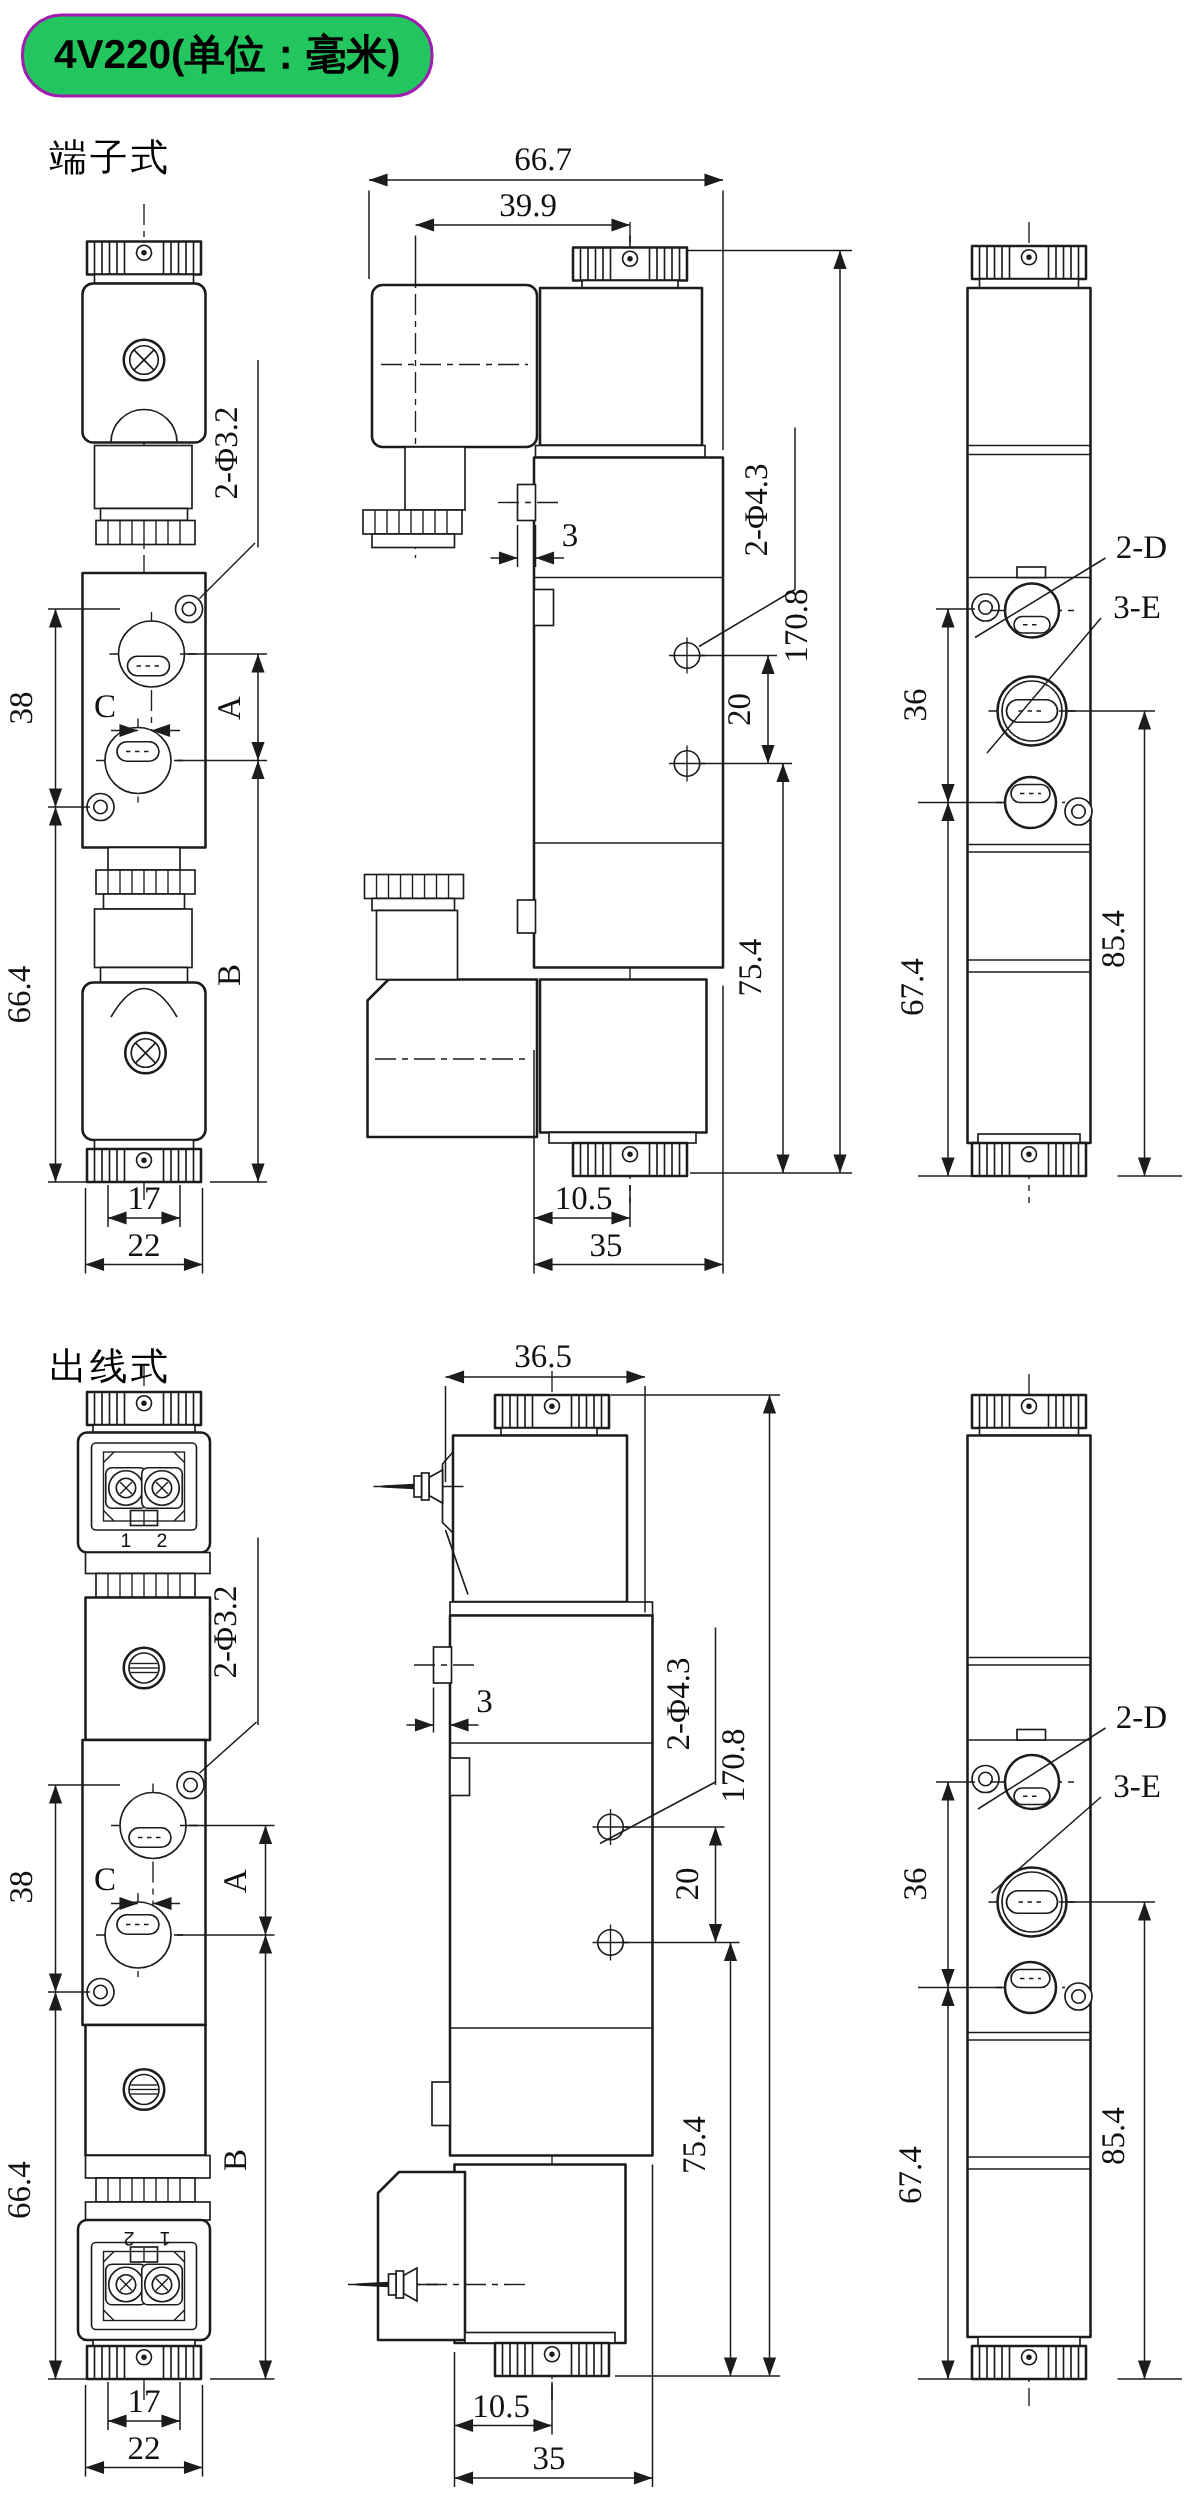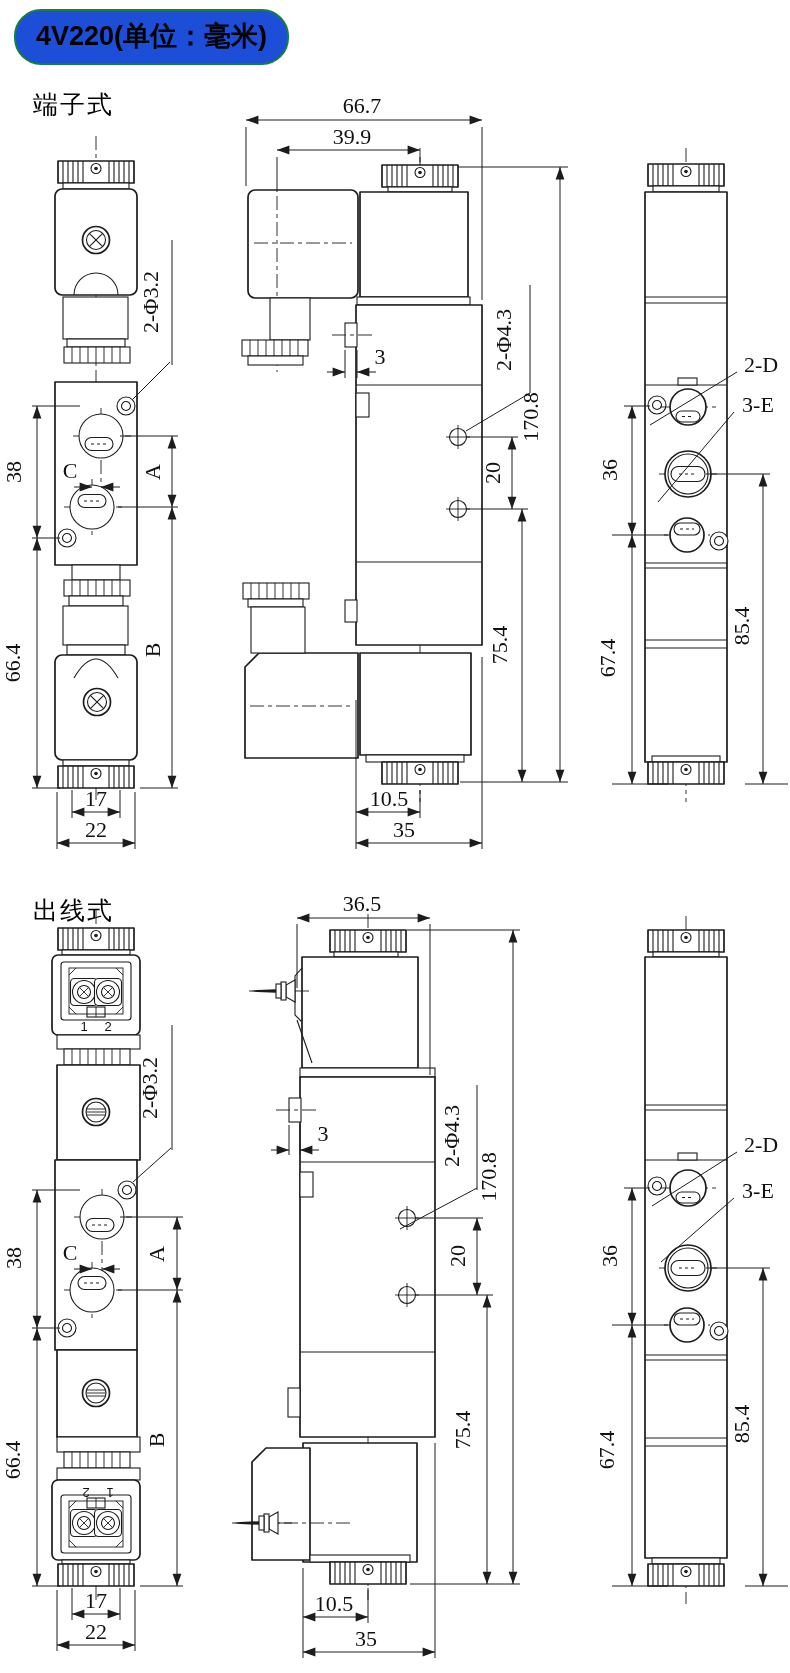--- a/index.html
+++ b/index.html
@@ -1,18 +1,18 @@
 <!DOCTYPE html>
 <html><head>
 <meta charset="utf-8">
 <style>
   html,body{margin:0;padding:0;background:#fff;}
   .canvas{position:relative;width:790px;height:1673px;background:#fff;overflow:hidden;
           font-family:"Liberation Sans",sans-serif;}
-  .badge{position:absolute;left:14px;top:9px;background:#1d4ed8;border:2px solid #15803d;
+  .badge{position:absolute;left:14px;top:9px;background:#22c55e;border:2px solid #a21caf;
          border-radius:27px;padding:7px 20px 9px 20px;}
   .badge span{font-family:"Liberation Sans",sans-serif;font-size:27px;font-weight:bold;color:#000;}
   .seclabel{position:absolute;left:33px;font-size:25px;font-weight:500;color:#000;
             font-family:"Liberation Sans",sans-serif;letter-spacing:2px;}
   #sec1{top:88px;} #sec2{top:894px;}
   svg{position:absolute;left:0;top:0;}
   .of {fill:#fff;stroke:#1c1c1c;stroke-width:1.7;stroke-linejoin:round;}
   .o1 {fill:none;stroke:#1c1c1c;stroke-width:1.1;}
   .of1{fill:#fff;stroke:#1c1c1c;stroke-width:1.1;}
   .w8 {fill:none;stroke:#1c1c1c;stroke-width:.9;}

